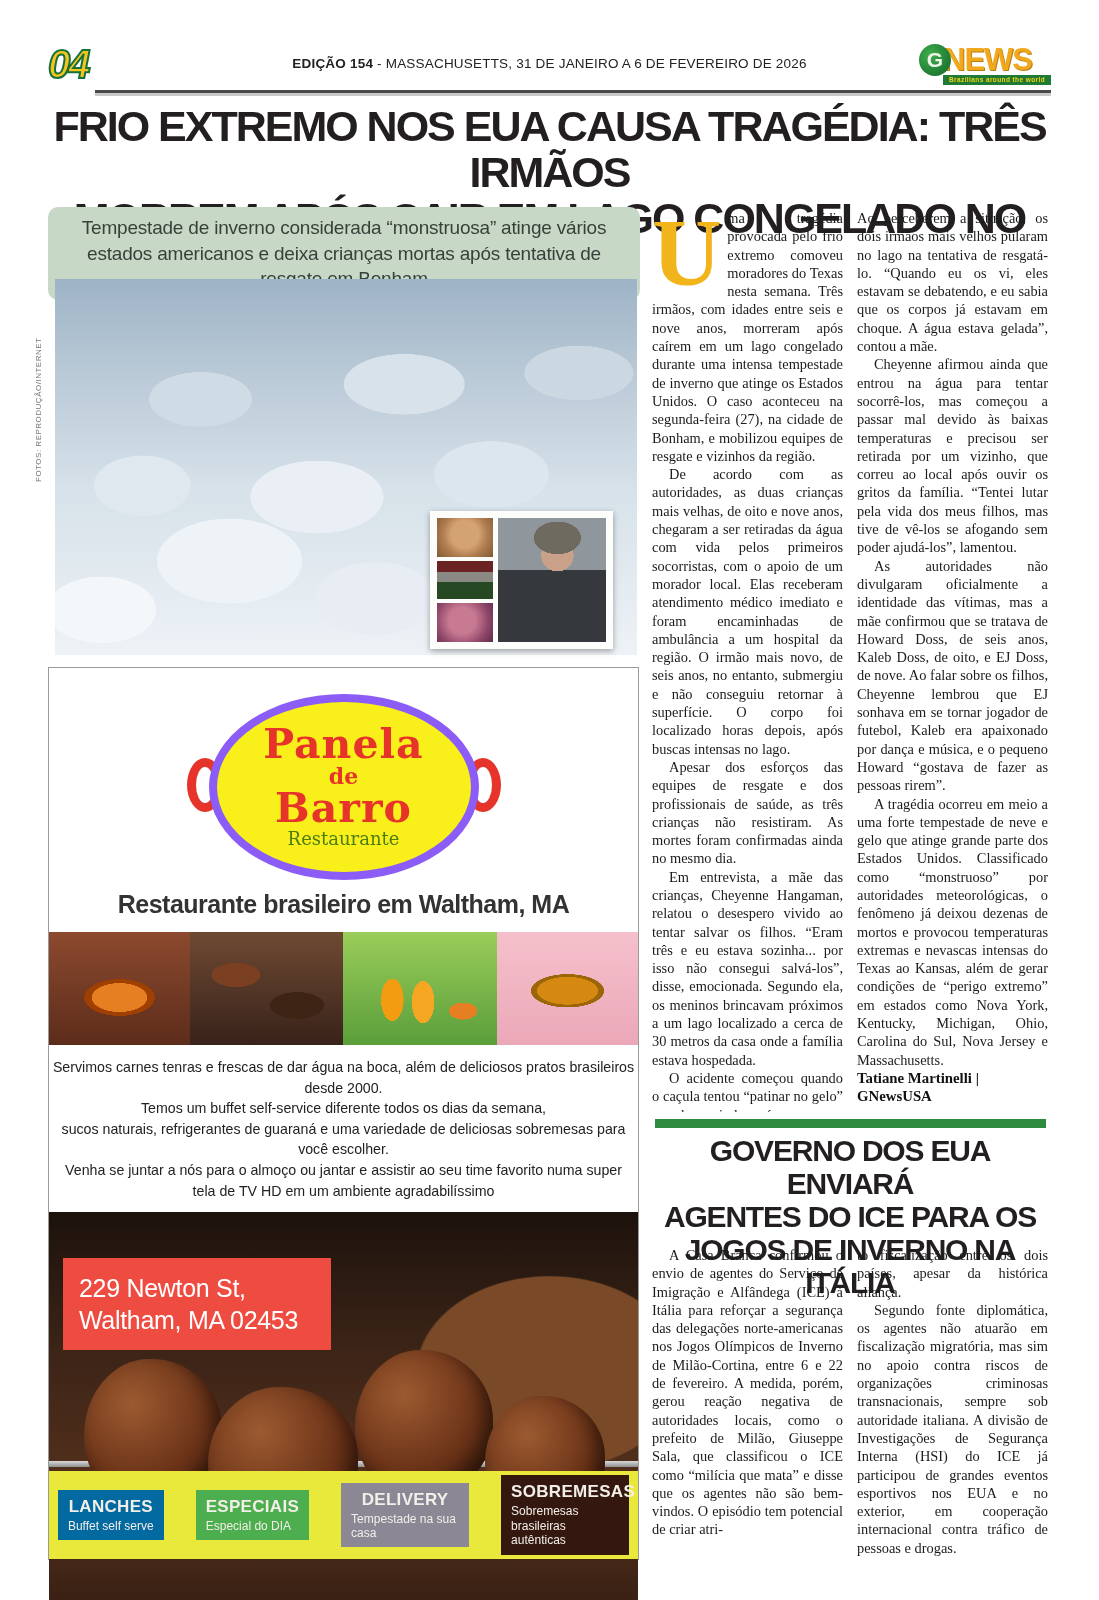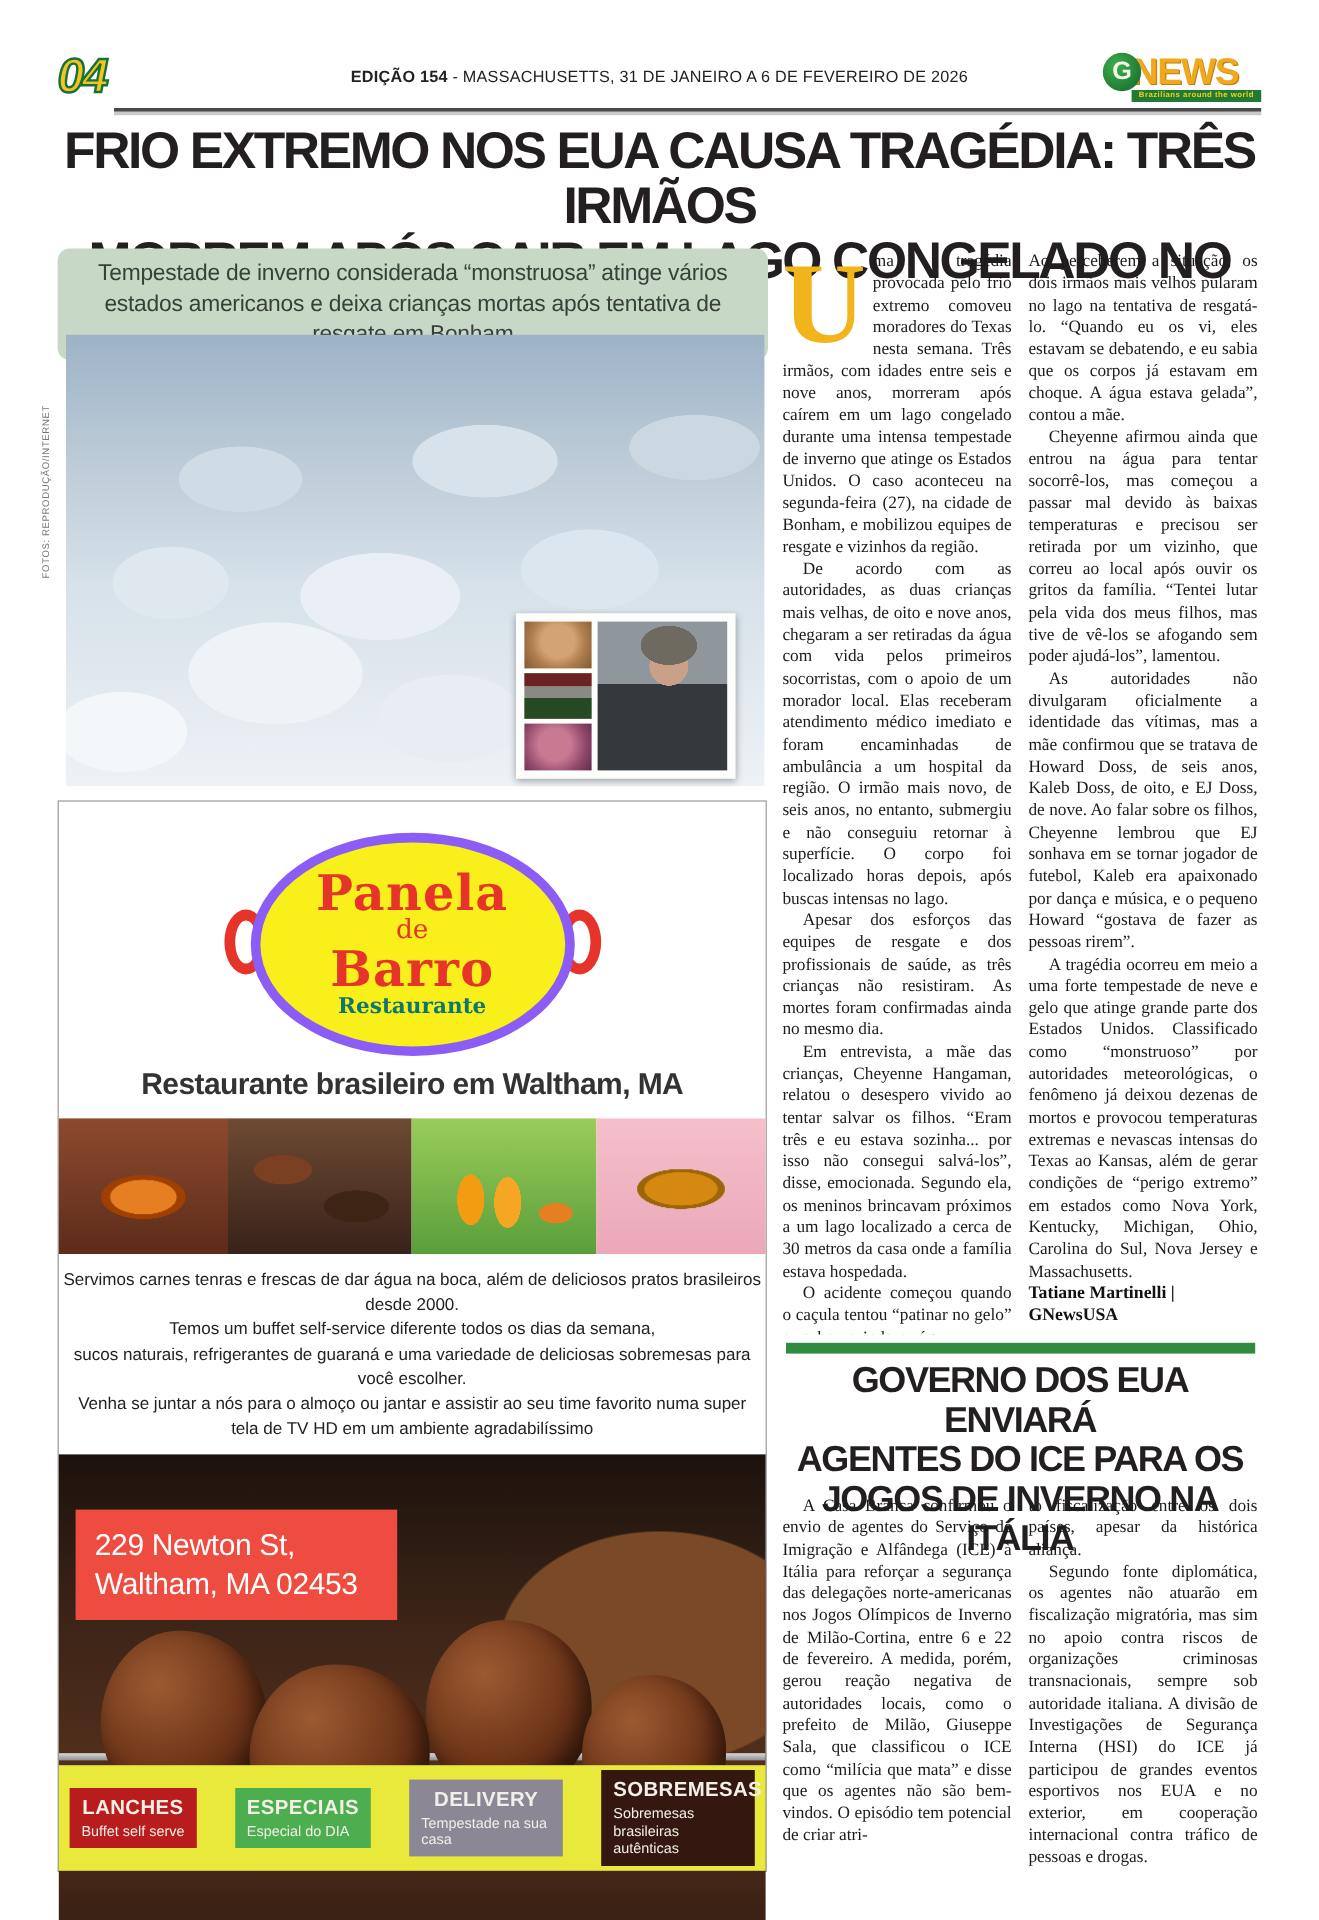--- a/index.html
+++ b/index.html
@@ -80,22 +80,22 @@
 
   
   .ad { position:absolute; left:48px; top:667px; width:591px; height:893px; border:1px solid #9a9a9a; background:#fff; }
   .pot { position:relative; width:310px; height:186px; margin:26px auto 0; }
   .pot-handle { position:absolute; width:36px; height:54px; border:9px solid #e6342a; border-radius:50%; top:64px; background:#fff; }
   .pot-handle.left { left:-2px; } .pot-handle.right { right:-2px; }
   .pot-body { position:absolute; left:20px; right:20px; top:0; bottom:0; background:#f8ef1b;
               border:8px solid #8b5cf6; border-radius:50%; display:flex; flex-direction:column;
               align-items:center; justify-content:center; }
   .pot-t1, .pot-t3 { font-family:"DejaVu Serif", serif; font-weight:bold; font-size:41px; line-height:40px; color:#e6342a; letter-spacing:1px; }
-  .pot-t2 { font-family:"DejaVu Serif", serif; font-weight:normal; font-size:22px; line-height:24px; color:#e6342a; }
-  .pot-t4 { font-family:"DejaVu Serif", serif; font-weight:bold; font-size:18px; line-height:22px; color:#0f766e; }
+  .pot-t2 { font-family:"DejaVu Serif", serif; font-weight:bold; font-size:22px; line-height:24px; color:#e6342a; }
+  .pot-t4 { font-family:"DejaVu Serif", serif; font-weight:normal; font-size:18px; line-height:22px; color:#4d7c0f; }
   .ad-tagline { margin-top:10px; text-align:center; font-size:25px; font-weight:bold; color:#333; letter-spacing:-.5px; }
   .foodstrip { margin-top:13px; height:113px; display:flex; }
   .fs1 { width:24%; background:radial-gradient(50px 26px at 50% 58%, #e67e22 0 55%, #a04000 56% 70%, rgba(0,0,0,0) 71%),
          linear-gradient(180deg,#8c4a2f,#5c2c1a); }
   .fs2 { width:26%; background:radial-gradient(40px 20px at 30% 38%, #7b3f22 0 60%, rgba(0,0,0,0) 61%),
          radial-gradient(45px 22px at 70% 65%, #3e2414 0 60%, rgba(0,0,0,0) 61%),
          linear-gradient(180deg,#6e4a33,#38221a); }
   .fs3 { width:26%; background:radial-gradient(16px 30px at 32% 60%, #f39c12 0 70%, rgba(0,0,0,0) 71%),
          radial-gradient(16px 30px at 52% 62%, #f5a623 0 70%, rgba(0,0,0,0) 71%),
          radial-gradient(20px 12px at 78% 70%, #e67e22 0 70%, rgba(0,0,0,0) 71%),
@@ -237,21 +237,21 @@
       <div class="bowl b1"></div>
       <div class="bowl b2"></div>
       <div class="bowl b3"></div>
       <div class="address">
           <div>229 Newton St,</div>
           <div>Waltham, MA 02453</div>
         </div>
       <div class="wm"><span class="wm-g">G</span><span class="wm-rest">News</span></div>
     </div>
     <div class="menuband">
-        <div class="menu-box" style="background-color: #b91c1c;">
+        <div class="menu-box" style="background-color: #0369a1;">
         <div class="menu-title">LANCHES</div>
         <div class="menu-sub">Buffet self serve</div>
       </div>
         <div class="menu-box" style="background-color: rgb(76, 174, 79);">
         <div class="menu-title">ESPECIAIS</div>
         <div class="menu-sub">Especial do DIA</div>
       </div>
         <div class="menu-box" style="background-color: rgb(139, 135, 149);">
         <div class="menu-title">DELIVERY</div>
         <div class="menu-sub">Tempestade na sua casa</div>

